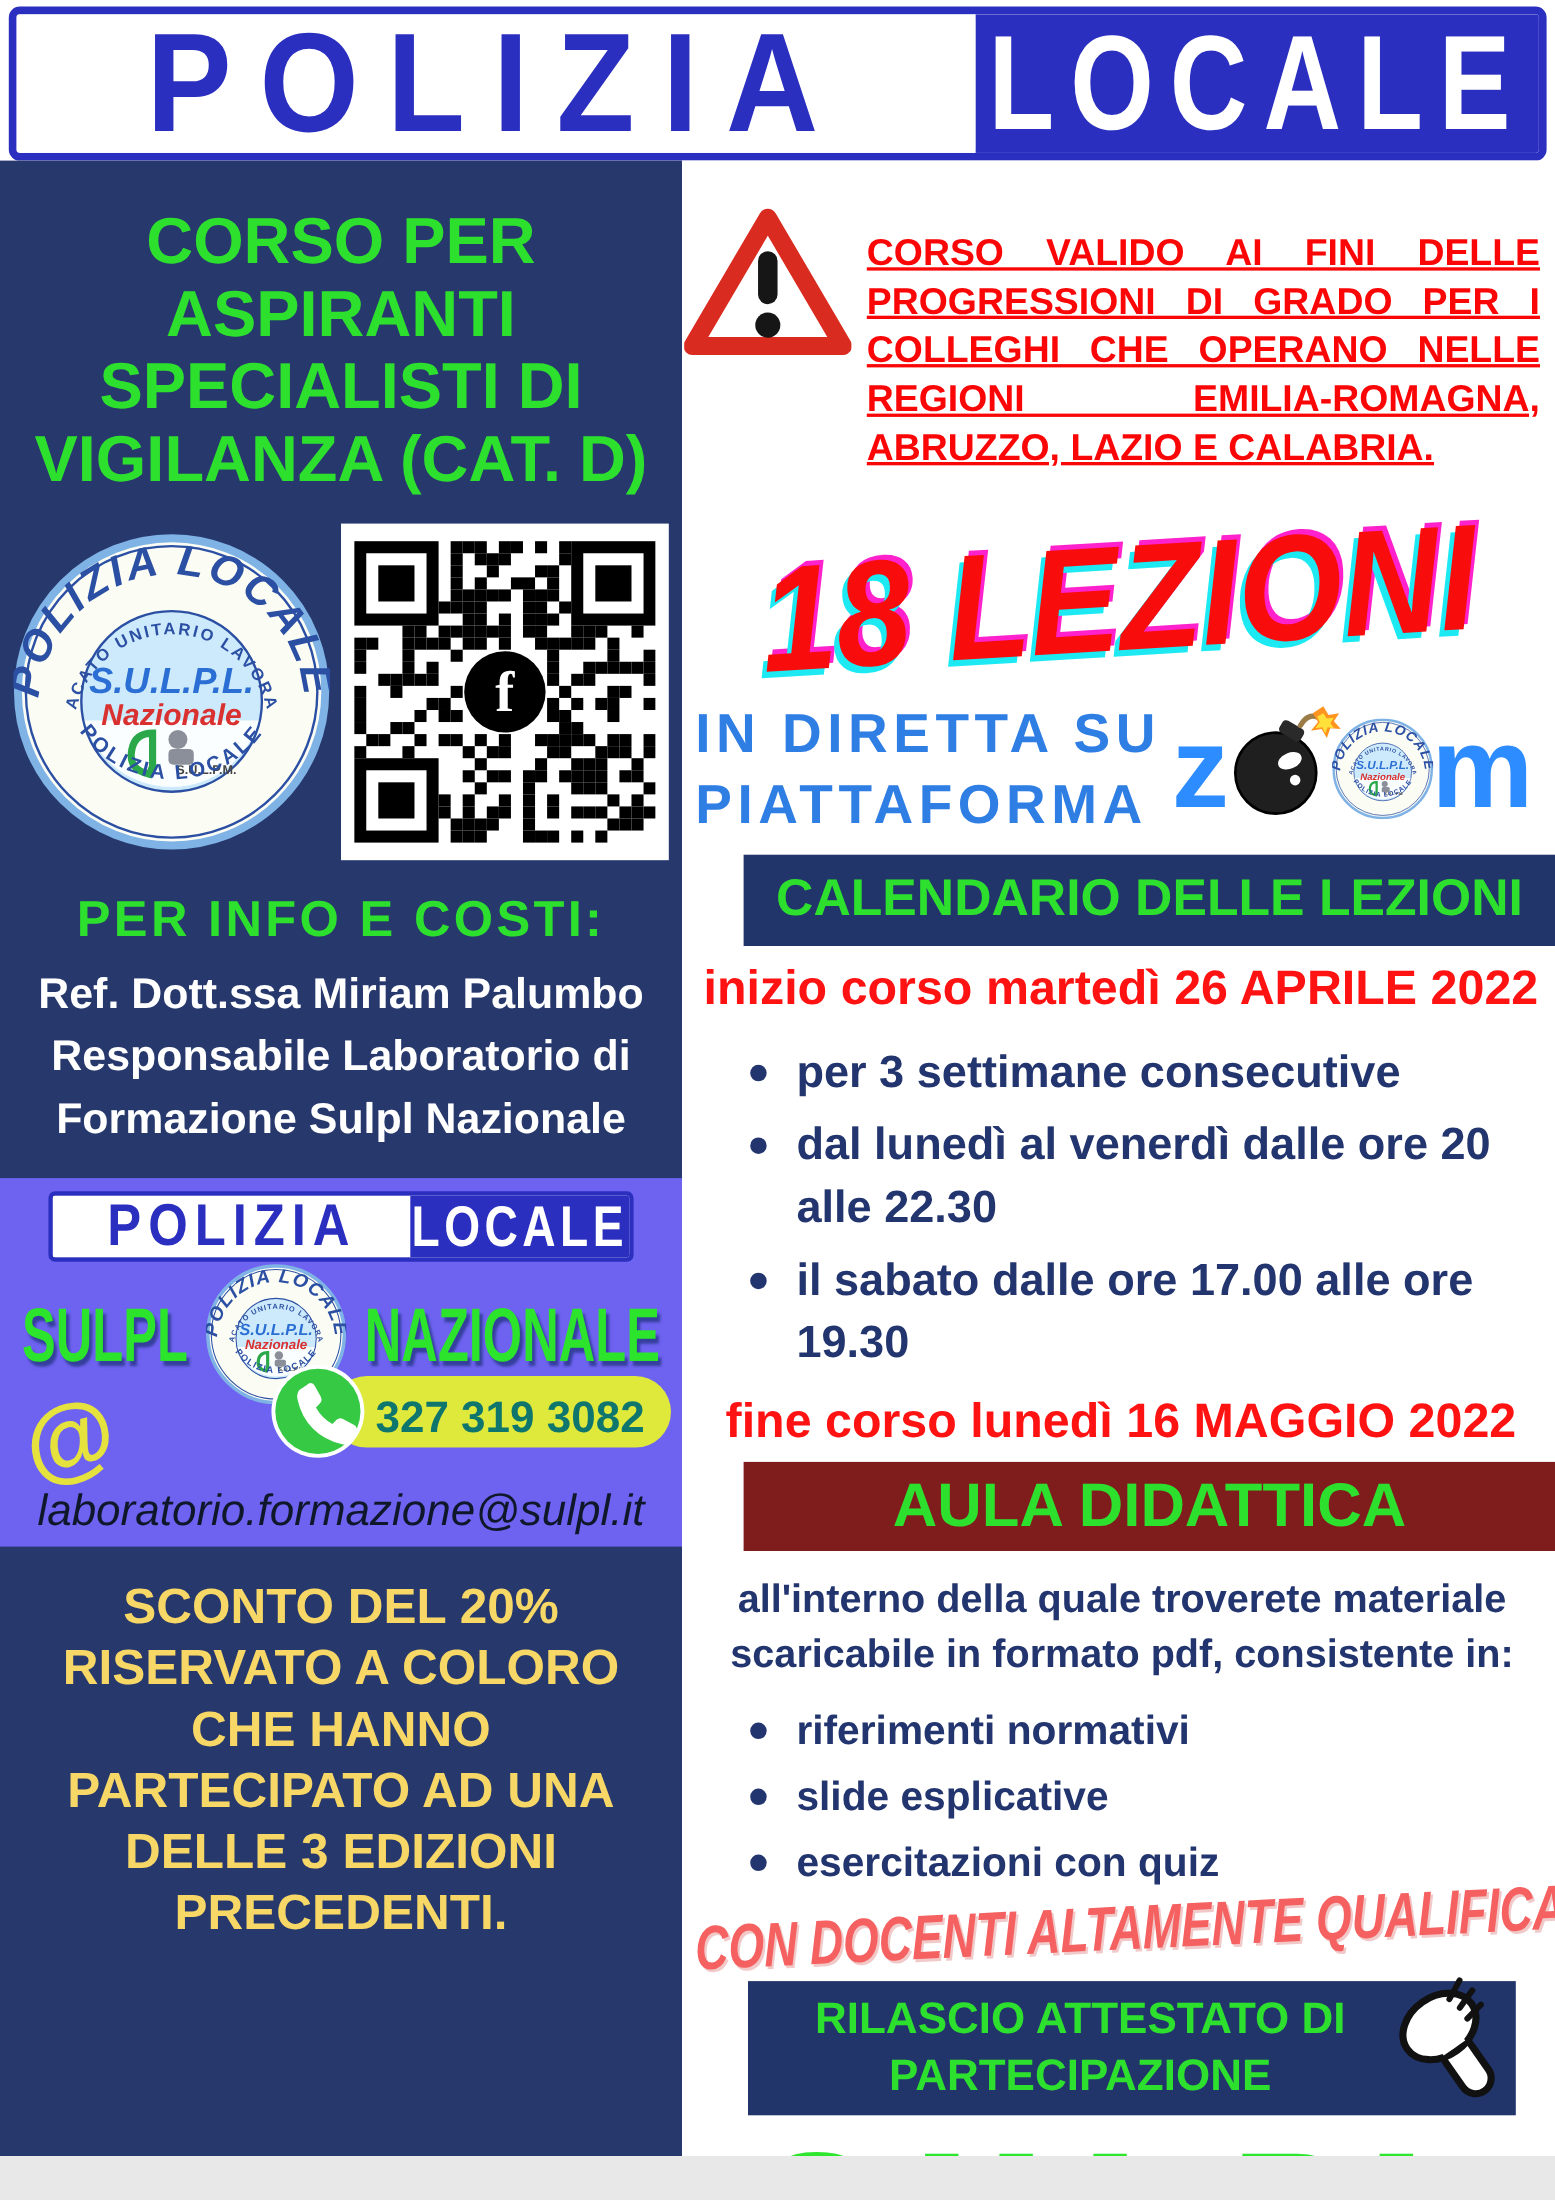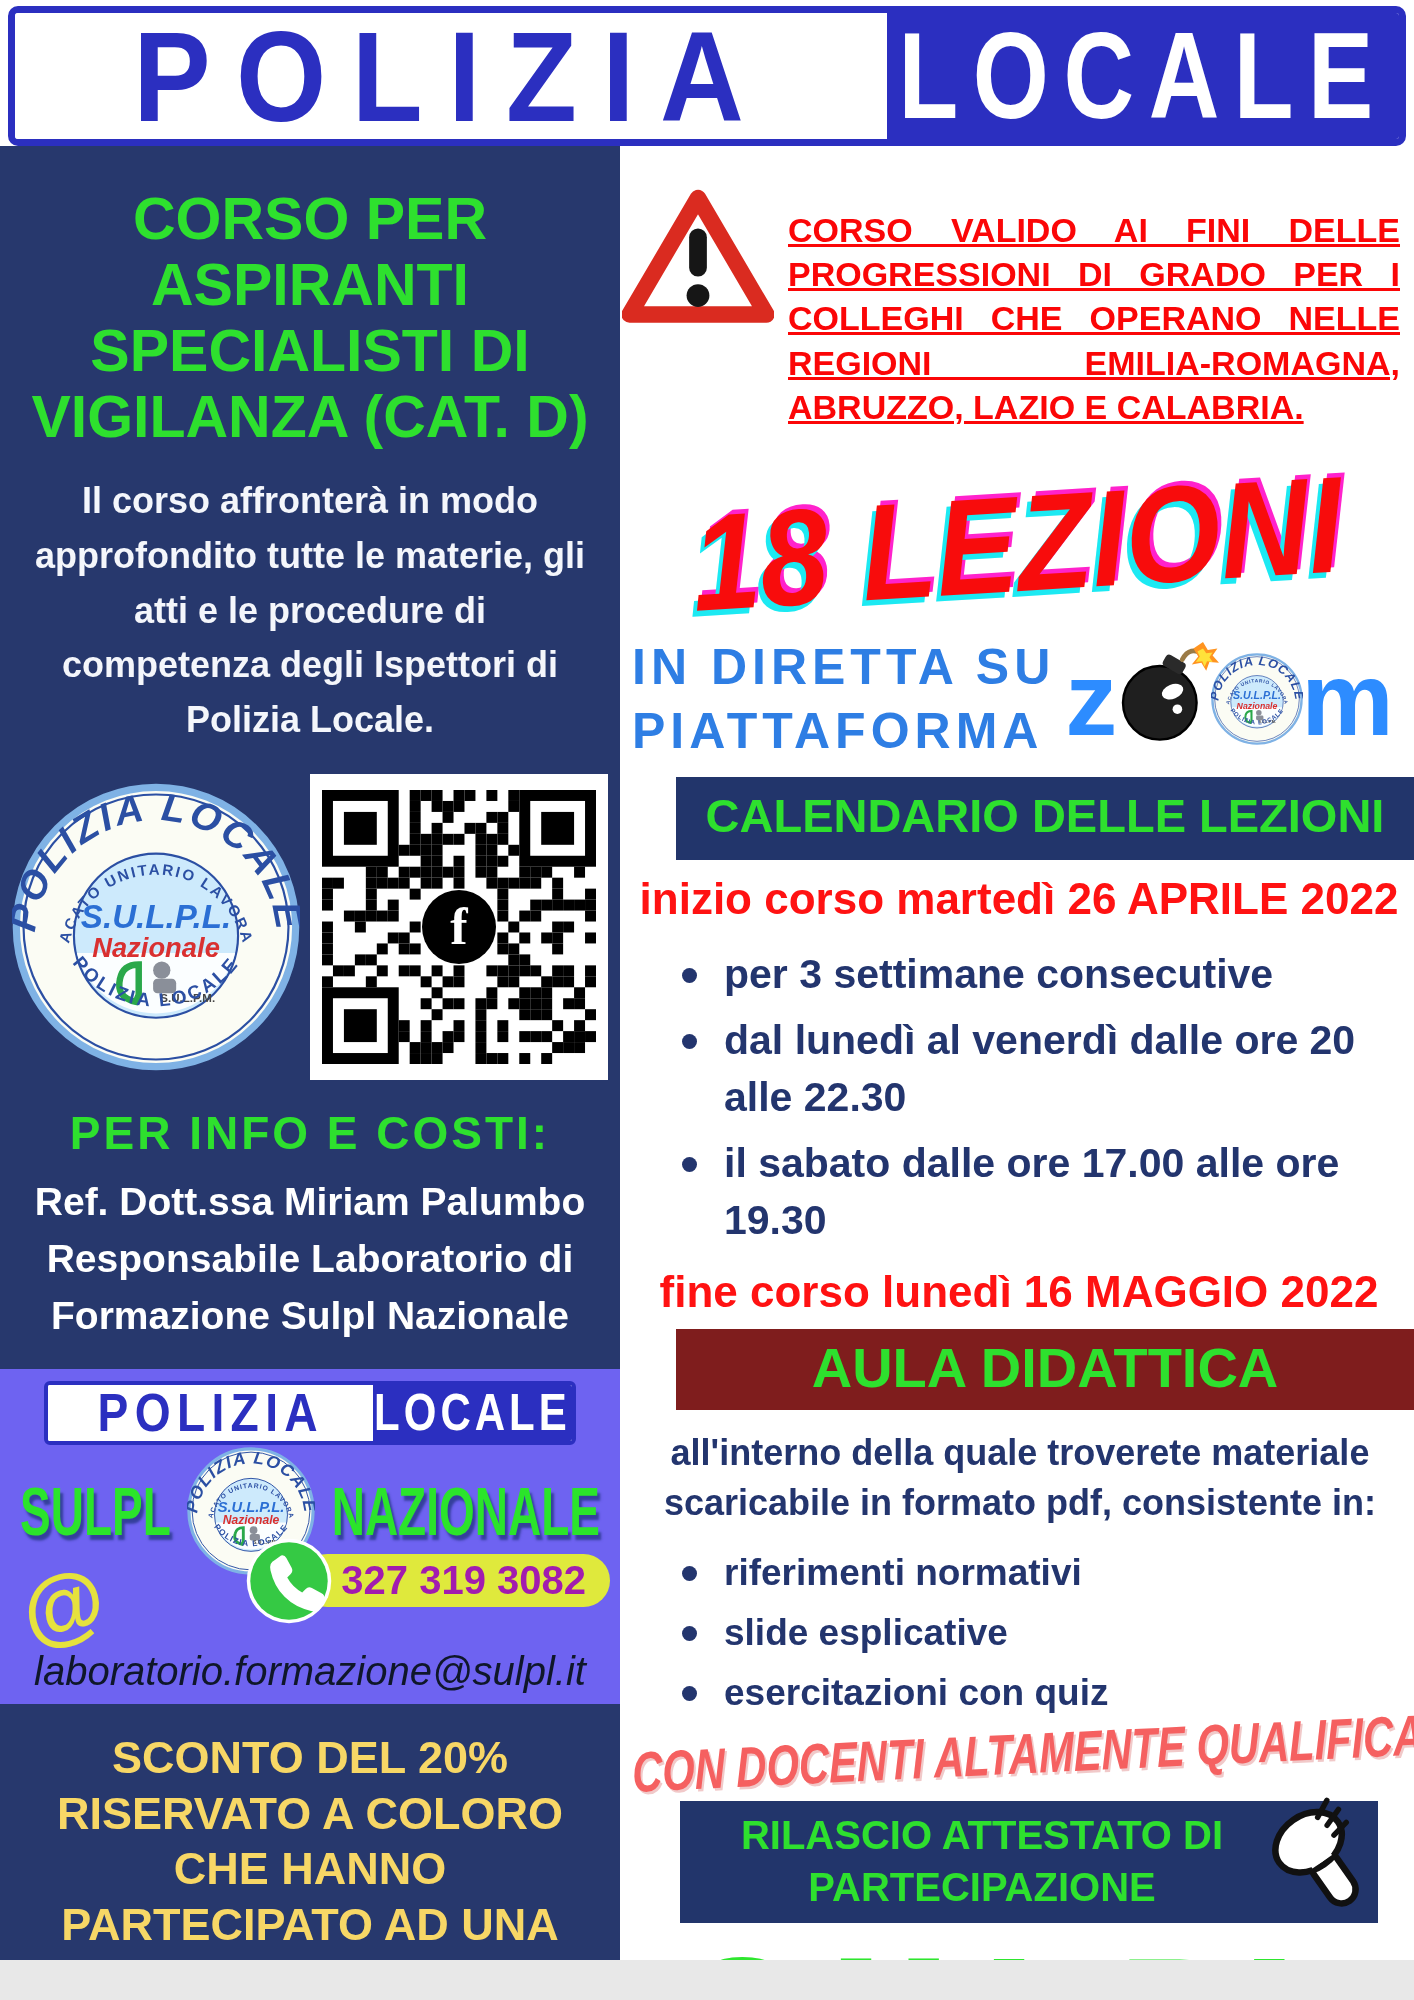--- a/index.html
+++ b/index.html
@@ -47,22 +47,22 @@
              text-shadow:3px 3px 2px rgba(15,40,100,.6);}
   .lab-mid{display:flex;align-items:center;justify-content:space-between;padding:0 20px;margin-top:2px;}
   .lab-side{color:#2be42b;font-weight:800;font-size:46px;transform:scaleY(1.5);white-space:nowrap;
             text-shadow:3px 3px 2px rgba(15,40,100,.6);}
   .badge-small{width:128px;height:128px;}
   .lab-gap{height:74px;position:relative;}
   .at-icon{position:absolute;left:22px;top:-12px;color:#e6e23d;font-size:84px;font-weight:700;
            transform:rotate(-14deg);line-height:1;}
   .wa-row{position:absolute;right:10px;top:-38px;display:flex;align-items:center;}
   .wa-icon{width:88px;height:88px;position:relative;z-index:2;}
-  .phone-pill{background:#dfe93c;color:#a21caf;font-weight:800;font-size:40px;
-              padding:4px 24px 4px 40px;border-radius:40px;margin-left:-32px;white-space:nowrap;}
+  .phone-pill{background:#dfe93c;color:#0f766e;font-weight:800;font-size:40px;
+              padding:16px 24px 4px 40px;border-radius:40px;margin-left:-32px;white-space:nowrap;}
   .lab-email{text-align:center;color:#0f172a;font-weight:400;font-style:italic;font-size:40px;
              white-space:nowrap;margin-top:0;}
 
   .l-discount{margin:26px 12px 0;text-align:center;color:#f7d766;font-weight:800;font-size:45px;line-height:1.24;}
 
   
   .valid-row{display:flex;margin:28px 14px 0 2px;}
   .warn-icon{width:152px;height:142px;flex:0 0 152px;margin-top:10px;}
   .valid-text{flex:1;margin-left:14px;color:#fb0607;font-weight:800;font-size:34px;line-height:1.3;
               text-align:justify;text-decoration:underline;}
@@ -140,21 +140,20 @@
     </div>
     <div class="tb-right">
       <span class="tb-text-r">LOCALE</span>
     </div>
   </header>
 
   <div class="columns">
 
     <aside class="left">
       <h1 class="l-title">CORSO PER ASPIRANTI SPECIALISTI DI VIGILANZA (CAT. D)</h1>
-      <p class="l-intro">Il corso affronterà in modo approfondito tutte le materie, gli atti e le procedure di competenza degli Ispettori di Polizia Locale.</p>
 
       <div class="logos-row">
         <svg class="badge-big">
             <use href="#sulpl-badge"></use>
           </svg>
         <div class="qr-box">
           <svg id="qr-svg" viewBox="0 0 275 275">
               <g fill="#000">
                 <rect x="88" y="0" width="11" height="11"></rect>
                 <rect x="99" y="0" width="11" height="11"></rect>

